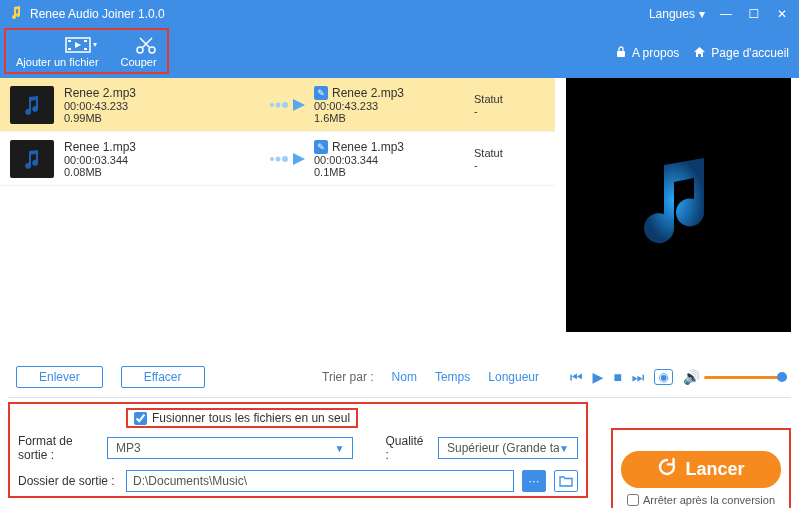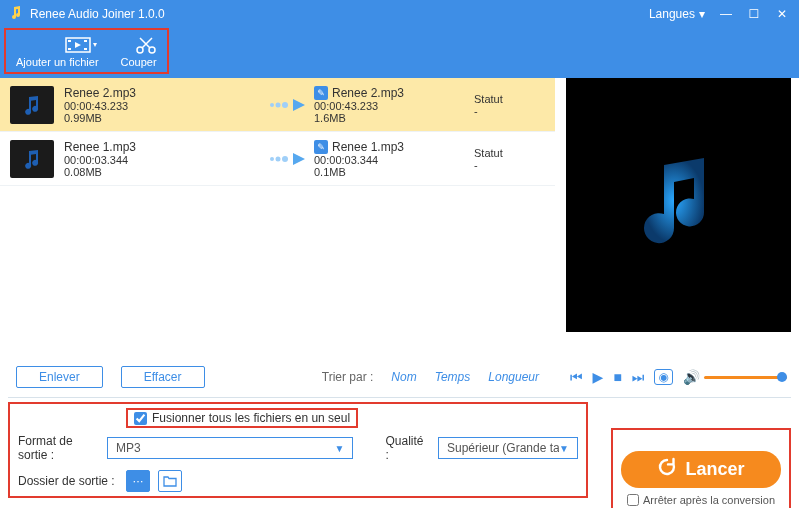--- a/index.html
+++ b/index.html
@@ -32,21 +32,21 @@
 .editicon { width: 14px; height: 14px; background: #3e8ee6; border-radius: 2px; display: inline-flex; align-items: center; justify-content: center; color: #fff; font-size: 9px; }
 .col-status { width: 60px; }
 .col-blank { flex: 1; }
 
 .previewpane { position: absolute; top: 78px; right: 8px; width: 225px; height: 254px; background: #000; display: flex; align-items: center; justify-content: center; }
 
 .midbar { position: absolute; top: 362px; left: 0; width: 555px; height: 30px; display: flex; align-items: center; padding: 0 16px; font-size: 12px; color: #3e8ee6; gap: 18px; }
 .small-btn { border: 1px solid #3e8ee6; background: #fff; color: #3e8ee6; padding: 3px 22px; border-radius: 2px; font-size: 12px; cursor: pointer; }
 .midbar .spacer { flex: 1; }
 .sortlbl { color: #666; }
-.sortlink { cursor: pointer; font-style: italic; }
+.sortlink { cursor: pointer; }
 
 .playbar { position: absolute; top: 362px; right: 8px; width: 225px; height: 30px; display: flex; align-items: center; gap: 10px; color: #3e8ee6; padding: 0 4px; font-size: 14px; }
 .playbar .ctl { cursor: pointer; }
 .vol { display: flex; align-items: center; gap: 4px; flex: 1; }
 .vol-track { flex: 1; height: 3px; background: #f68a1e; position: relative; border-radius: 2px; }
 .vol-thumb { position: absolute; right: 0; top: -4px; width: 10px; height: 10px; background: #3e8ee6; border-radius: 50%; }
 
 .divider { position: absolute; top: 397px; left: 8px; right: 8px; height: 1px; background: #d8e2ea; }
 
 .settings { position: absolute; top: 402px; left: 8px; width: 580px; height: 96px; border: 2px solid #e23b2e; padding: 4px 8px 8px 8px; font-size: 12px; }
@@ -111,20 +111,39 @@
         <svg width="22" height="20" viewBox="0 0 22 20">
             <circle cx="5" cy="15" r="3" fill="none" stroke="#fff" stroke-width="1.5"></circle>
             <circle cx="17" cy="15" r="3" fill="none" stroke="#fff" stroke-width="1.5"></circle>
             <path d="M7 13 L17 3 M15 13 L5 3" stroke="#fff" stroke-width="1.5" fill="none"></path>
           </svg>
       </span>
       <span>Couper</span>
     </div>
   </div>
   <div class="spacer"></div>
+  <div class="rlinks">
+    <div class="rlink">
+      <span>
+        <svg width="12" height="12" viewBox="0 0 12 12">
+            <rect x="2" y="5" width="8" height="6" rx="1" fill="#fff"></rect>
+            <path d="M4 5 V3 a2 2 0 0 1 4 0 V5" fill="none" stroke="#fff" stroke-width="1.3"></path>
+          </svg>
+      </span>
+      <span>A propos</span>
+    </div>
+    <div class="rlink">
+      <span>
+        <svg width="13" height="12" viewBox="0 0 13 12">
+            <path d="M6.5 1 L12 6 H10 V11 H8 V8 H5 V11 H3 V6 H1 Z" fill="#fff"></path>
+          </svg>
+      </span>
+      <span>Page d'accueil</span>
+    </div>
+  </div>
 </div>
 
 <div class="listarea" style="width:555px;">
 
   <div class="row selected">
     <div class="thumb">
       <svg width="22" height="22" viewBox="0 0 22 22">
           <path d="M8 3 L17 2 V14 a3 3 0 1 1 -2 -2 V6 L10 6.7 V17 a3 3 0 1 1 -2 -2 Z" fill="#1e5fb3"></path>
         </svg>
     </div>
@@ -248,20 +267,23 @@
     </div>
     <span style="width:20px;"></span>
     <span class="form-lbl" style="width:55px;">Qualité :</span>
     <div class="combo small">
       <span style="white-space:nowrap;overflow:hidden;">Supérieur (Grande ta</span>
       <span class="caret">▼</span>
     </div>
   </div>
   <div class="form-row">
     <span class="form-lbl">Dossier de sortie :</span>
+    <div class="path-input">
+      <span class="txt">D:\Documents\Music\</span>
+    </div>
     <div class="icon-btn">⋯</div>
     <div class="icon-btn light">
       <svg width="14" height="12" viewBox="0 0 14 12">
           <path d="M1 2 h4 l1 1.5 h7 V11 H1 Z" fill="none" stroke="#3e8ee6" stroke-width="1.3"></path>
         </svg>
     </div>
   </div>
 </div>
 
 <div class="launchbox">

